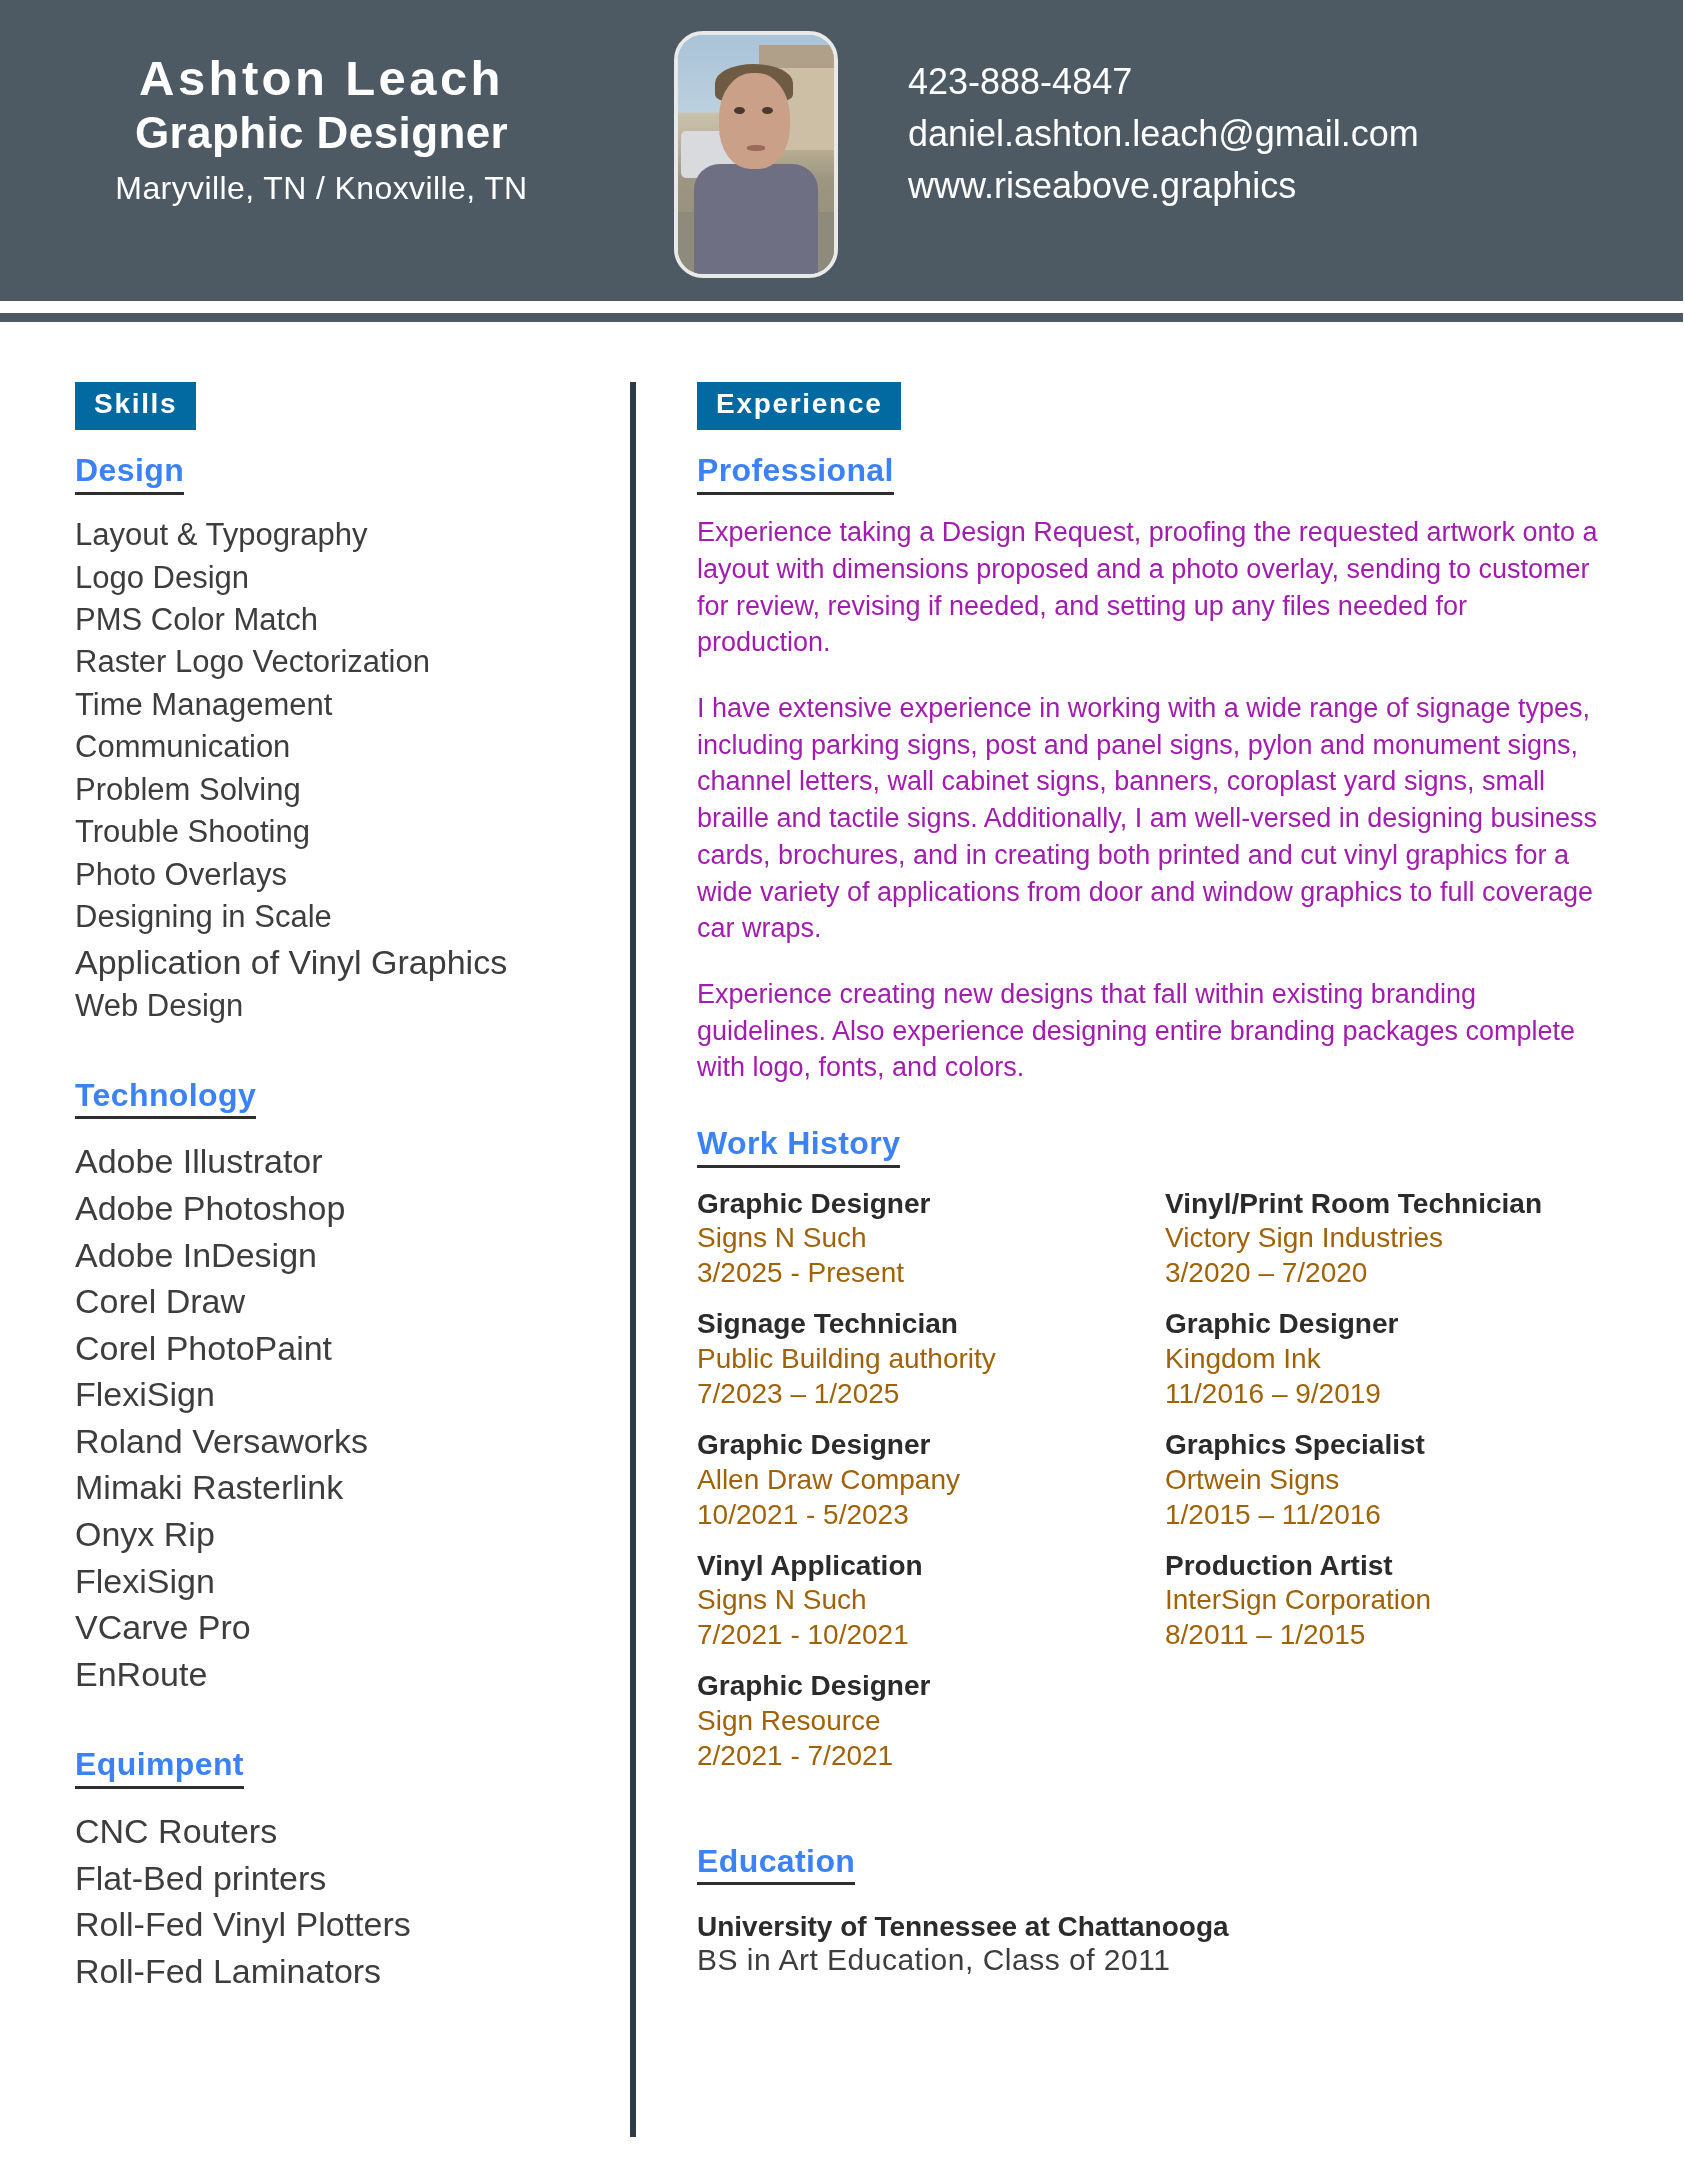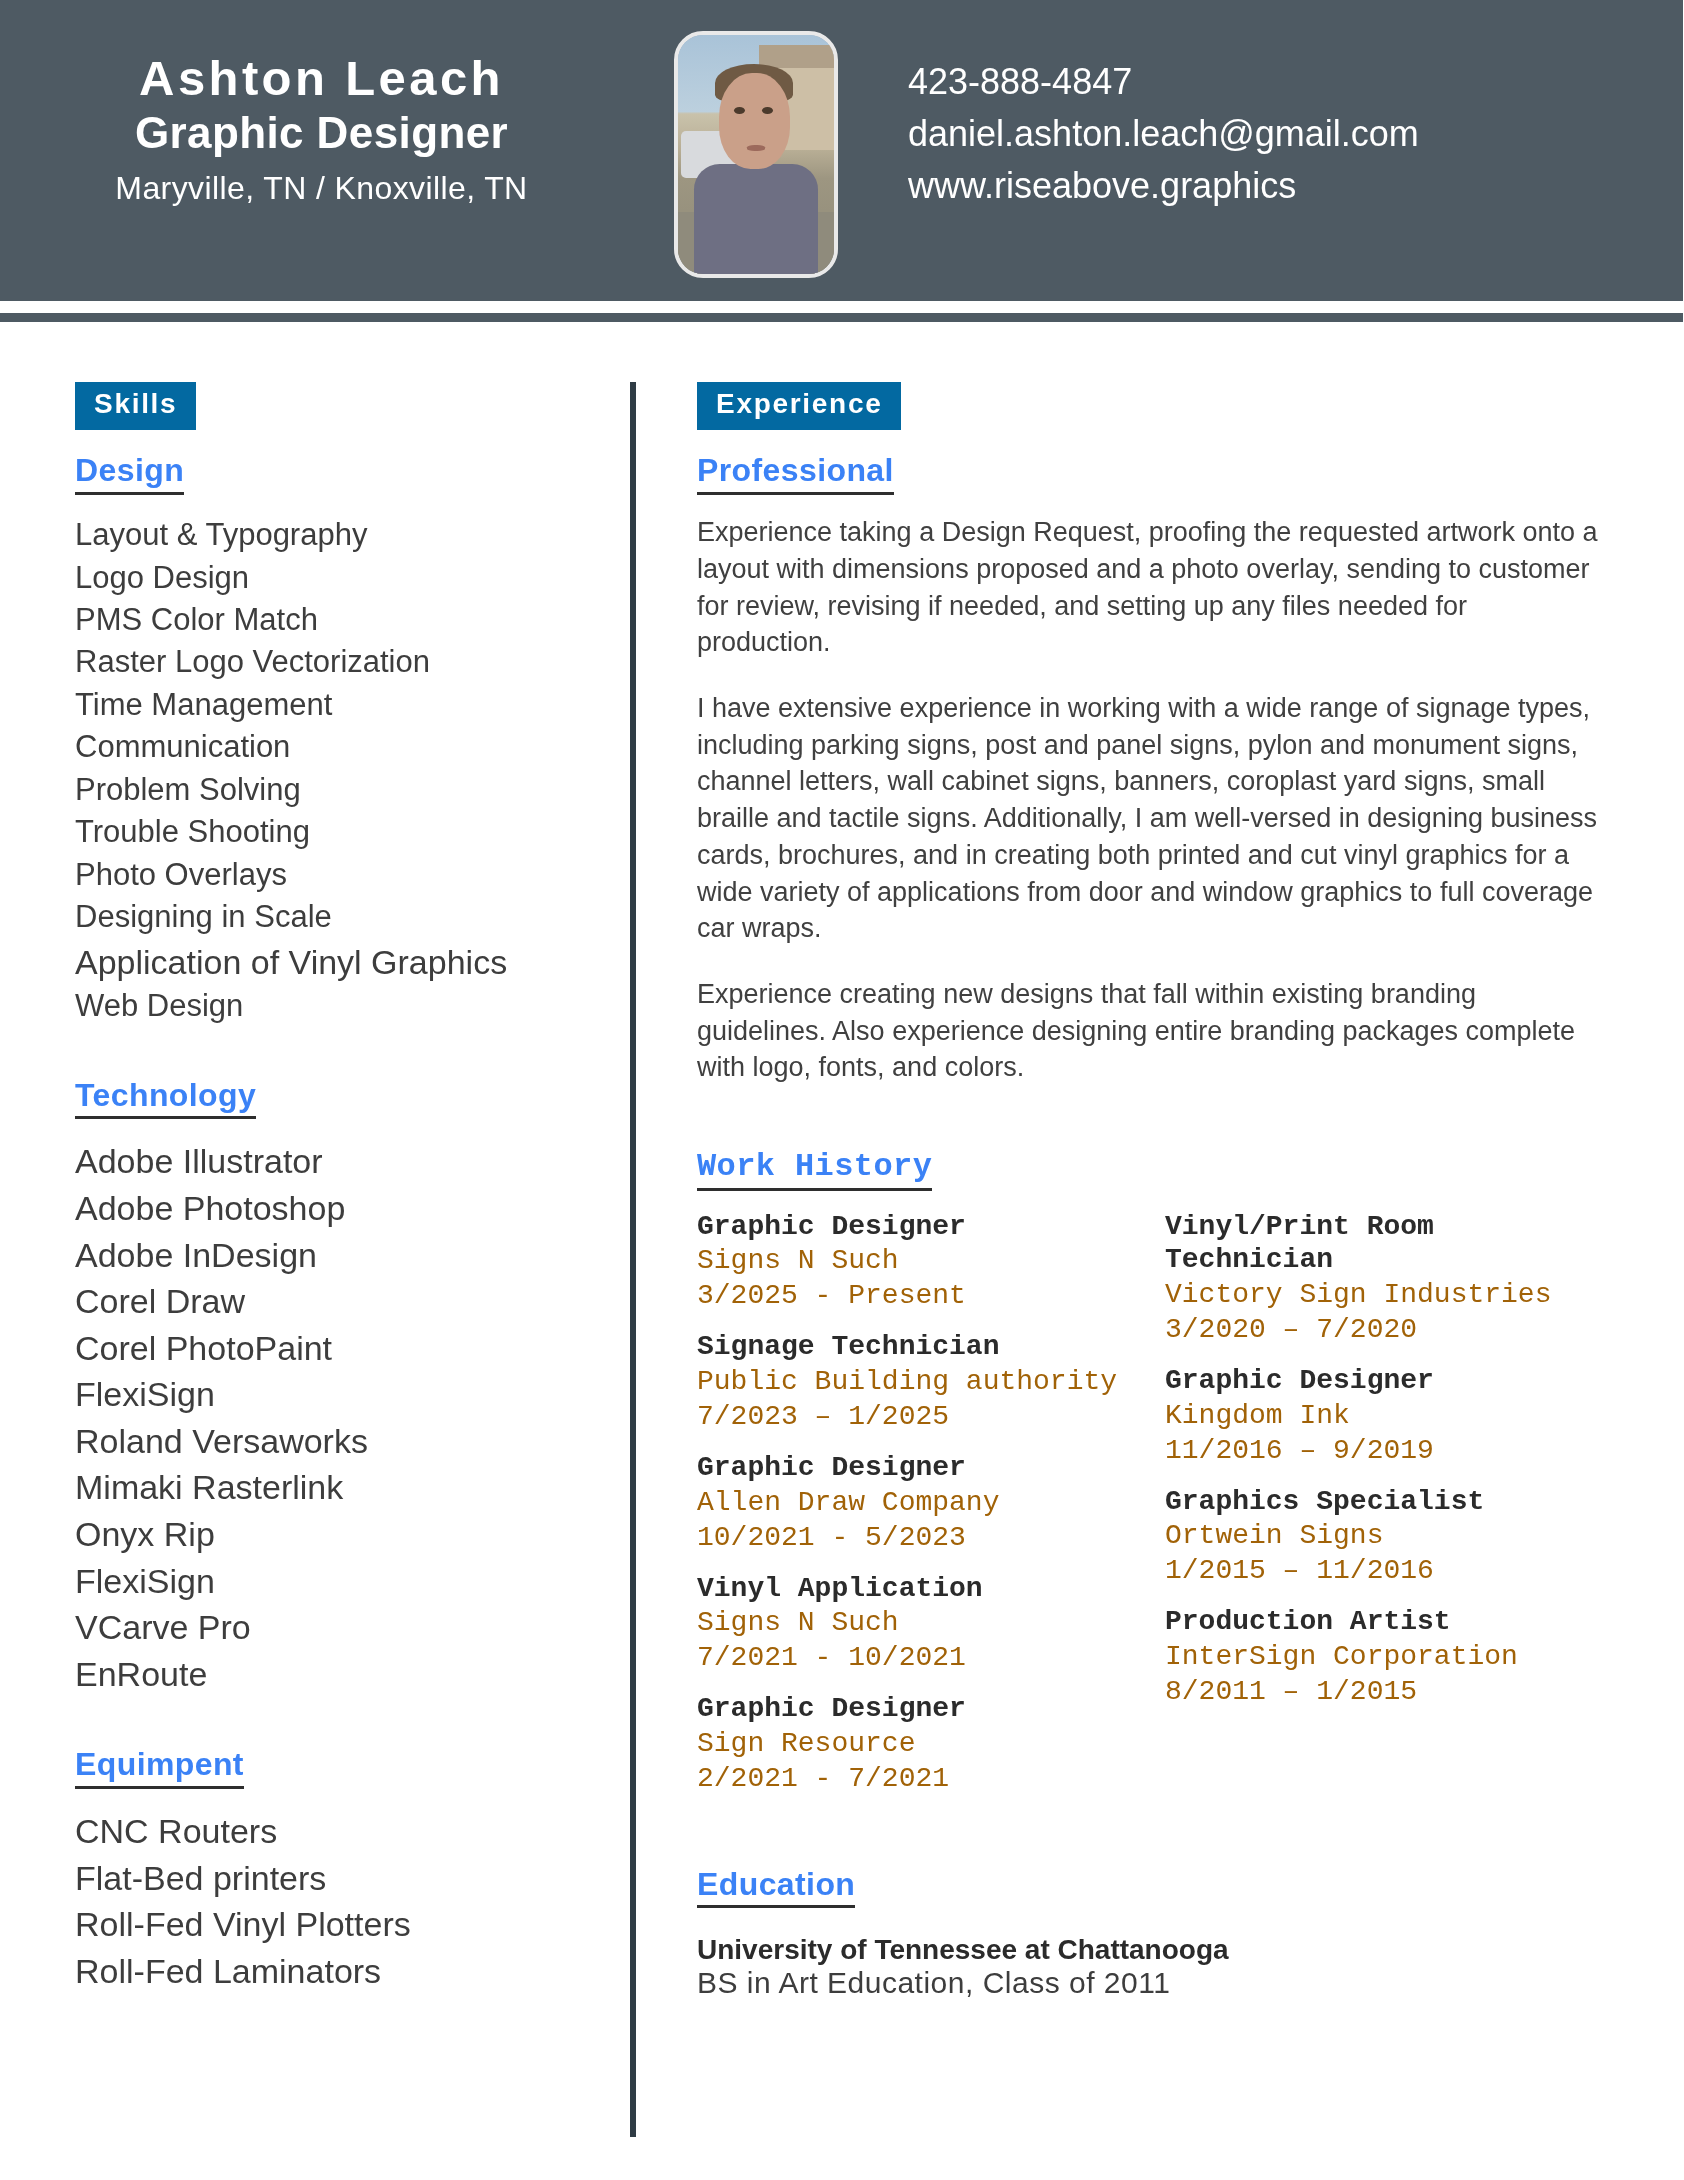--- a/index.html
+++ b/index.html
@@ -124,34 +124,34 @@
     display: inline-block;
     padding-bottom: 2.6px;
     margin: 0 0 19px 0;
     letter-spacing: 0.4px;
   }
 
   .list { list-style: none; margin: 0 0 49px 0; padding: 0; }
   .list li { font-size: 31px; line-height: 1.37; color: #3d3d3d; }
   .list li.big { font-size: 34px; }
 
-  .para { font-size: 27px; line-height: 1.36; color: #404040; margin: 0 0 29px 0; }
+  .para { font-size: 27px; line-height: 1.36; color: #a21caf; margin: 0 0 29px 0; }
 
   .work-cols { display: flex; gap: 32px; }
   .work-col { width: 50%; }
   .job { margin-bottom: 17px; }
   .job-role { font-size: 28px; font-weight: bold; color: #2b2b2b; line-height: 1.2; }
   .job-company { font-size: 28px; color: #a16207; line-height: 1.25; }
   .job-dates { font-size: 28px; color: #a16207; line-height: 1.25; }
 
   .edu-block { margin-top: 6.8px; }
   .edu-school { font-size: 28px; font-weight: bold; color: #2b2b2b; }
   .edu-degree { font-size: 30px; color: #3d3d3d; letter-spacing: 0.5px; }
 
-  .mt-lg { margin-top: 62px; font-family: Liberation Mono, monospace; }
+  .mt-lg { margin-top: 39px; }
   .mt-xl { margin-top: 53px; }
 </style>
 </head>
 <body>
 
 <div class="page">
 
   <div class="header">
     <div class="header-left">
       <div class="name">Ashton Leach</div>

